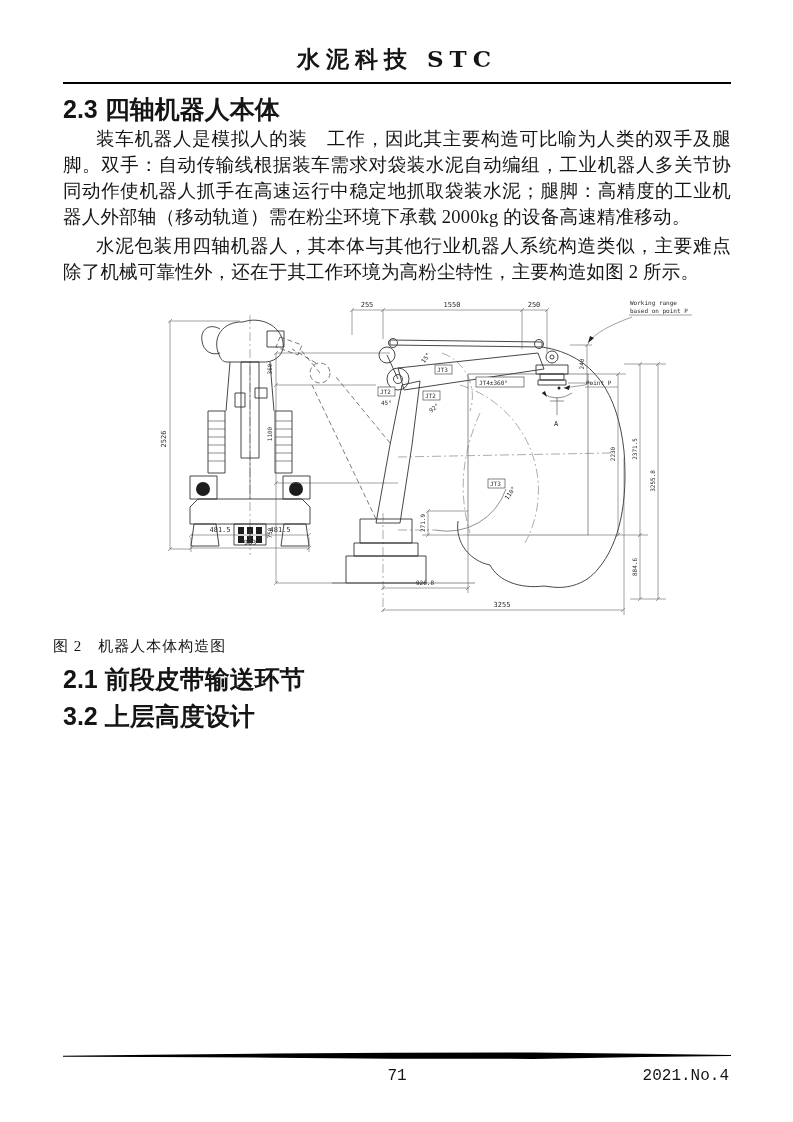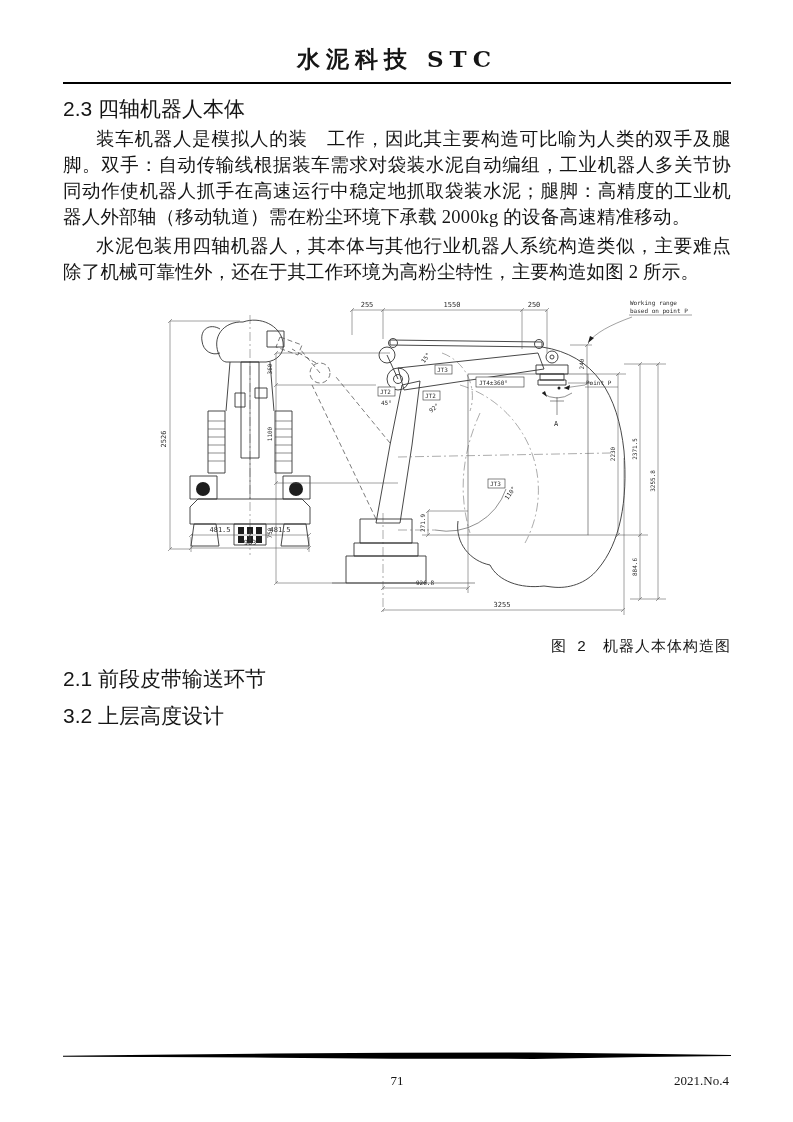--- a/index.html
+++ b/index.html
@@ -21,63 +21,62 @@
     font-weight:600;
     font-family:"DejaVu Serif","Liberation Serif",serif;
   }
   .header-rule{
     border:none;
     border-top:2.4px solid #000;
     margin:7px 0 0 0;
   }
   .h-sec{
     font-family:"Liberation Sans","DejaVu Sans",sans-serif;
-    font-weight:normal;
-    font-size:21px;
+    font-weight:bold;
+    font-size:25px;
     margin:11px 0 0 0;
     line-height:28px;
   }
   .para{
     font-size:18.5px;
     line-height:26px;
     text-align:justify;
     text-indent:33px;
     margin:3px 0 0 0;
     letter-spacing:0.2px;
   }
   .figure-wrap{
     margin:8px 0 0 76px;
     width:602px;height:340px;
   }
   .fig-caption{
-    text-align:right;
+    text-align:left;
     font-size:15px;
     margin:4px 0 8px -10px;
     letter-spacing:1px;
-    font-family:Liberation Mono, monospace;
   }
   .h3-main{margin-top:16px;}
   .h3-sub{margin-top:9px;}
   
   svg .ln{stroke:#333;stroke-width:0.9;fill:none;stroke-linejoin:round;}
   svg .thin{stroke:#444;stroke-width:0.6;fill:none;}
   svg .dimln{stroke:#555;stroke-width:0.55;fill:none;}
   svg .dash{stroke:#444;stroke-width:0.7;fill:none;stroke-dasharray:5 3;}
   svg .cdash{stroke:#666;stroke-width:0.55;fill:none;stroke-dasharray:9 3 2 3;}
   svg .fillb{fill:#1d1d1d;stroke:none;}
   svg .dim{font:7px "DejaVu Sans Mono","Liberation Mono",monospace;fill:#2c2c2c;}
   svg .dims{font:6px "DejaVu Sans Mono","Liberation Mono",monospace;fill:#2c2c2c;}
   svg .lblbox{stroke:#333;stroke-width:0.6;fill:#fff;}
   
   .footer{position:absolute;left:63px;right:62px;top:1046px;}
   .footer-nums{
     position:relative;
-    font-family:Liberation Serif, serif;
-    font-size:13px;
-    margin-top:9px;
+    font-family:Liberation Mono, monospace;
+    font-size:16px;
+    margin-top:3px;
     height:20px;
   }
   .page-number{position:absolute;left:0;right:0;text-align:center;}
   .issue-number{position:absolute;right:2px;}
 </style>
 </head>
 <body>
 
 <div class="page">
 

